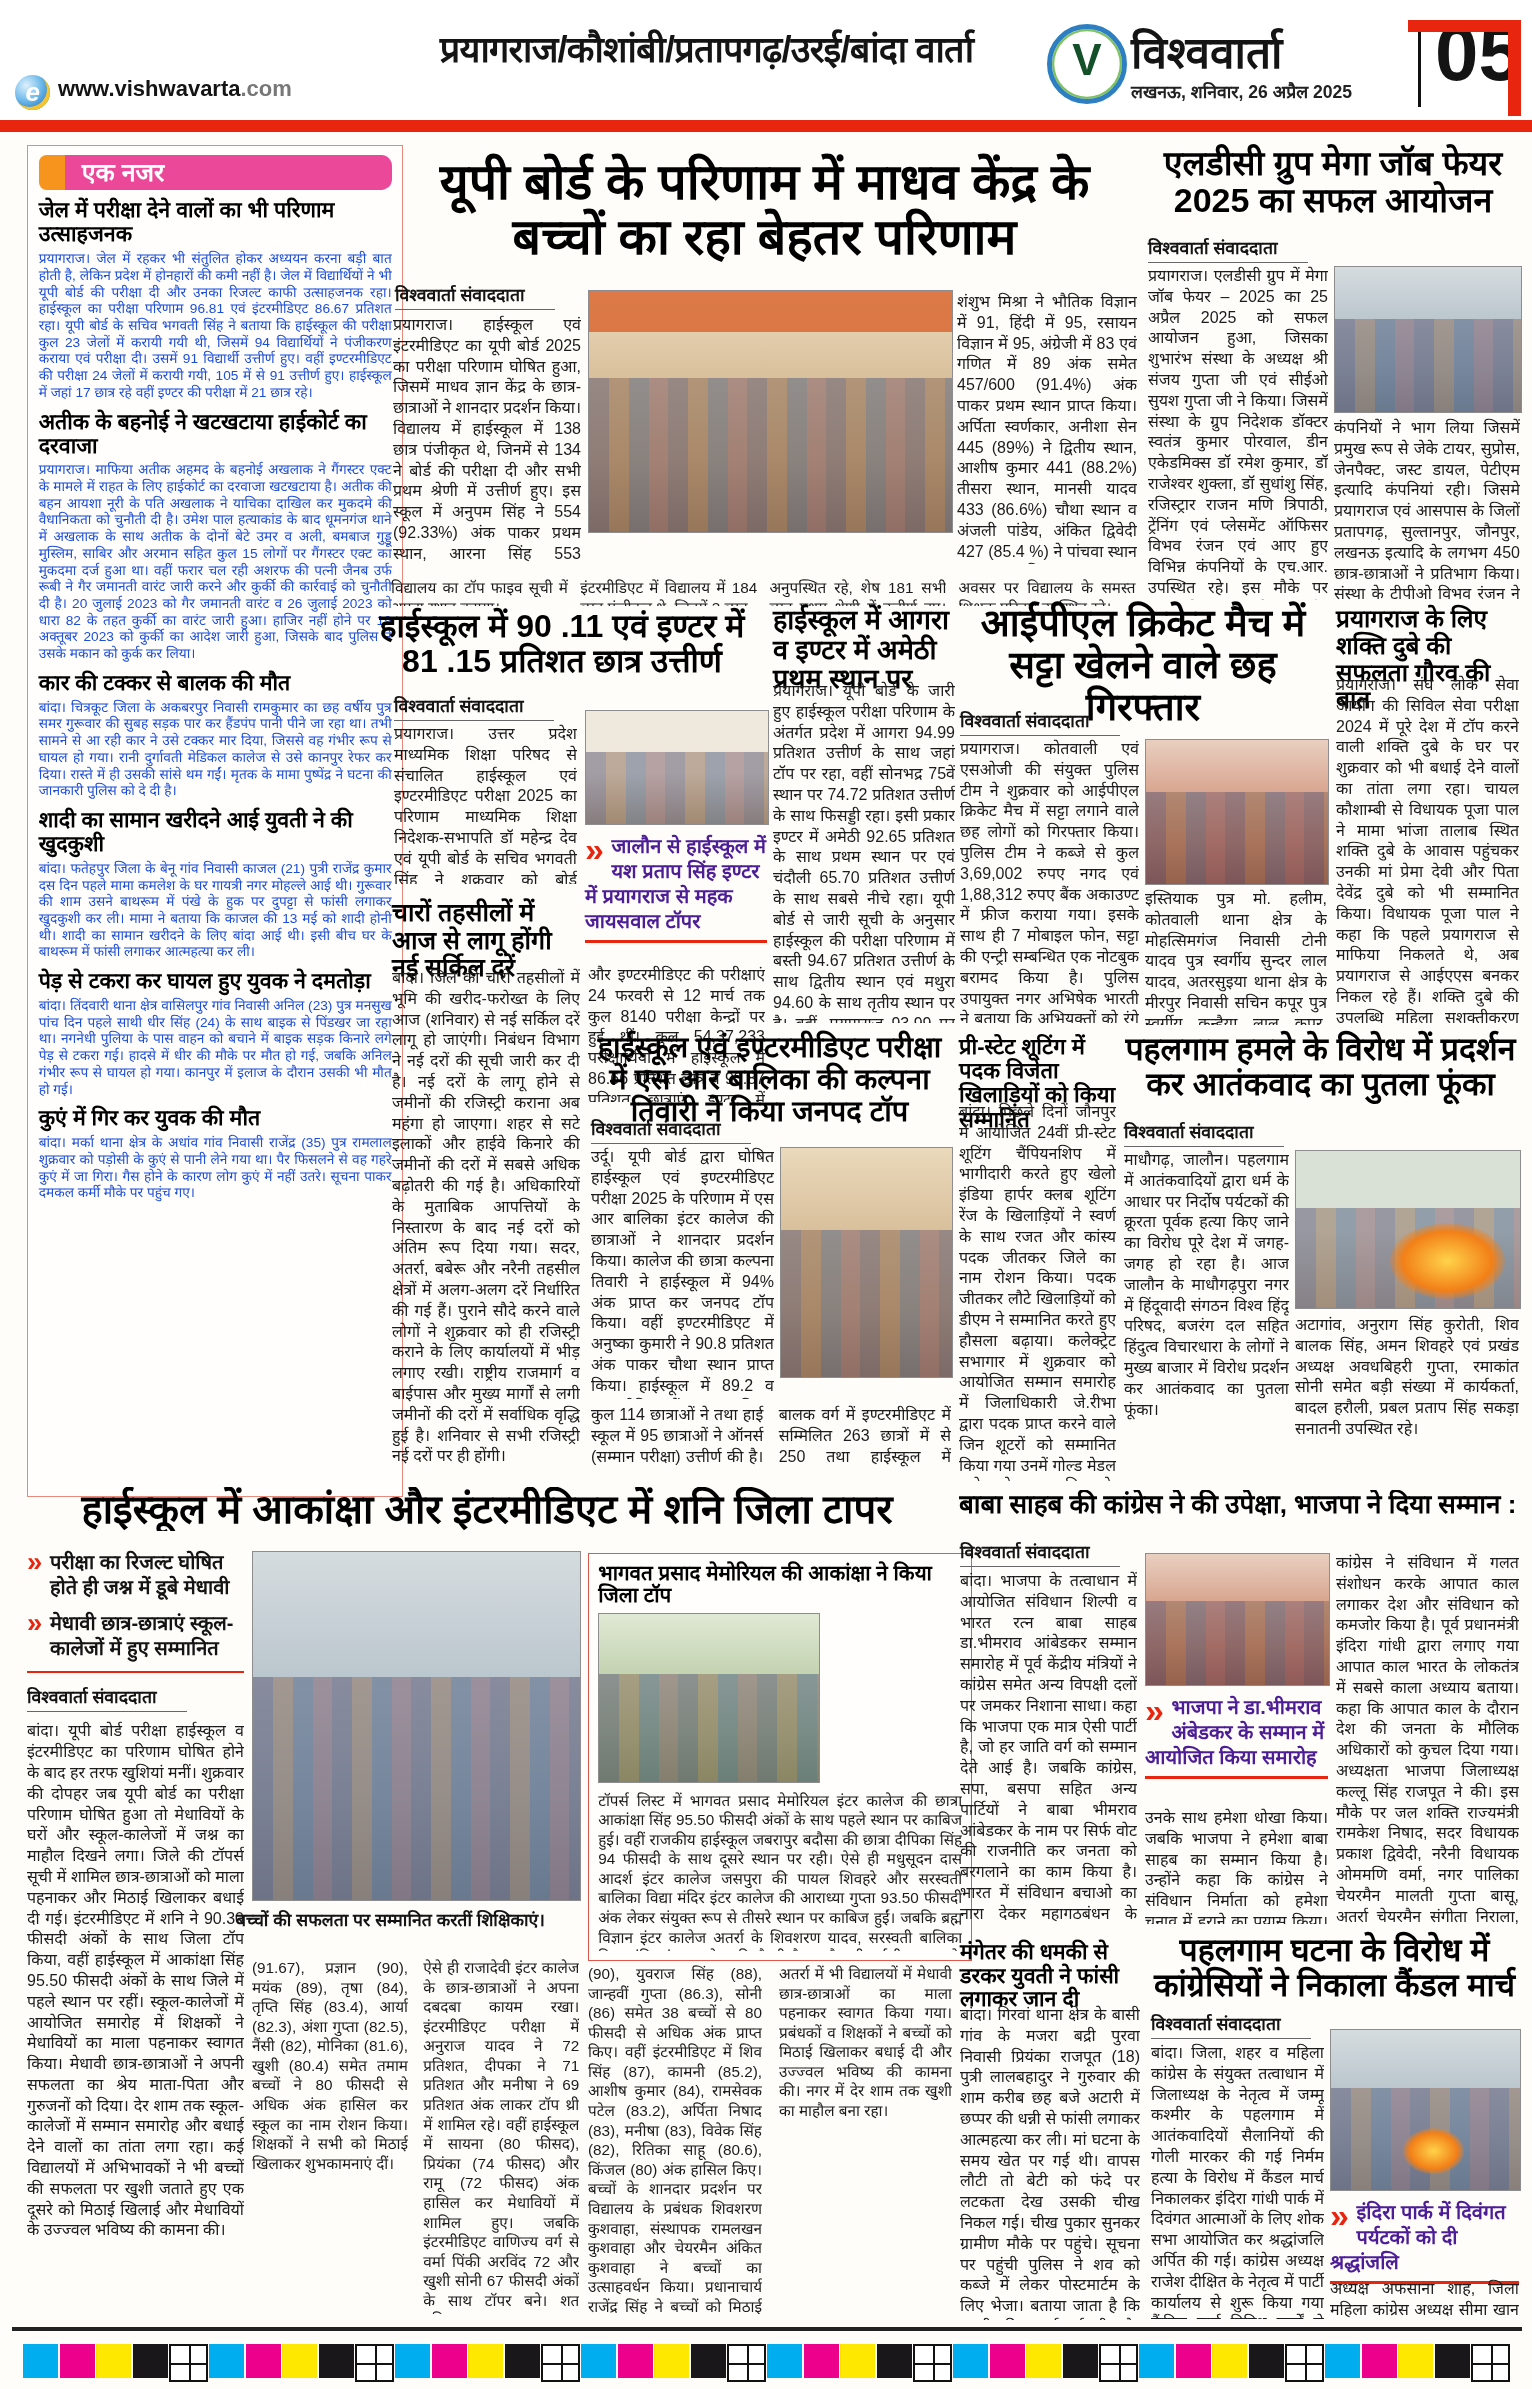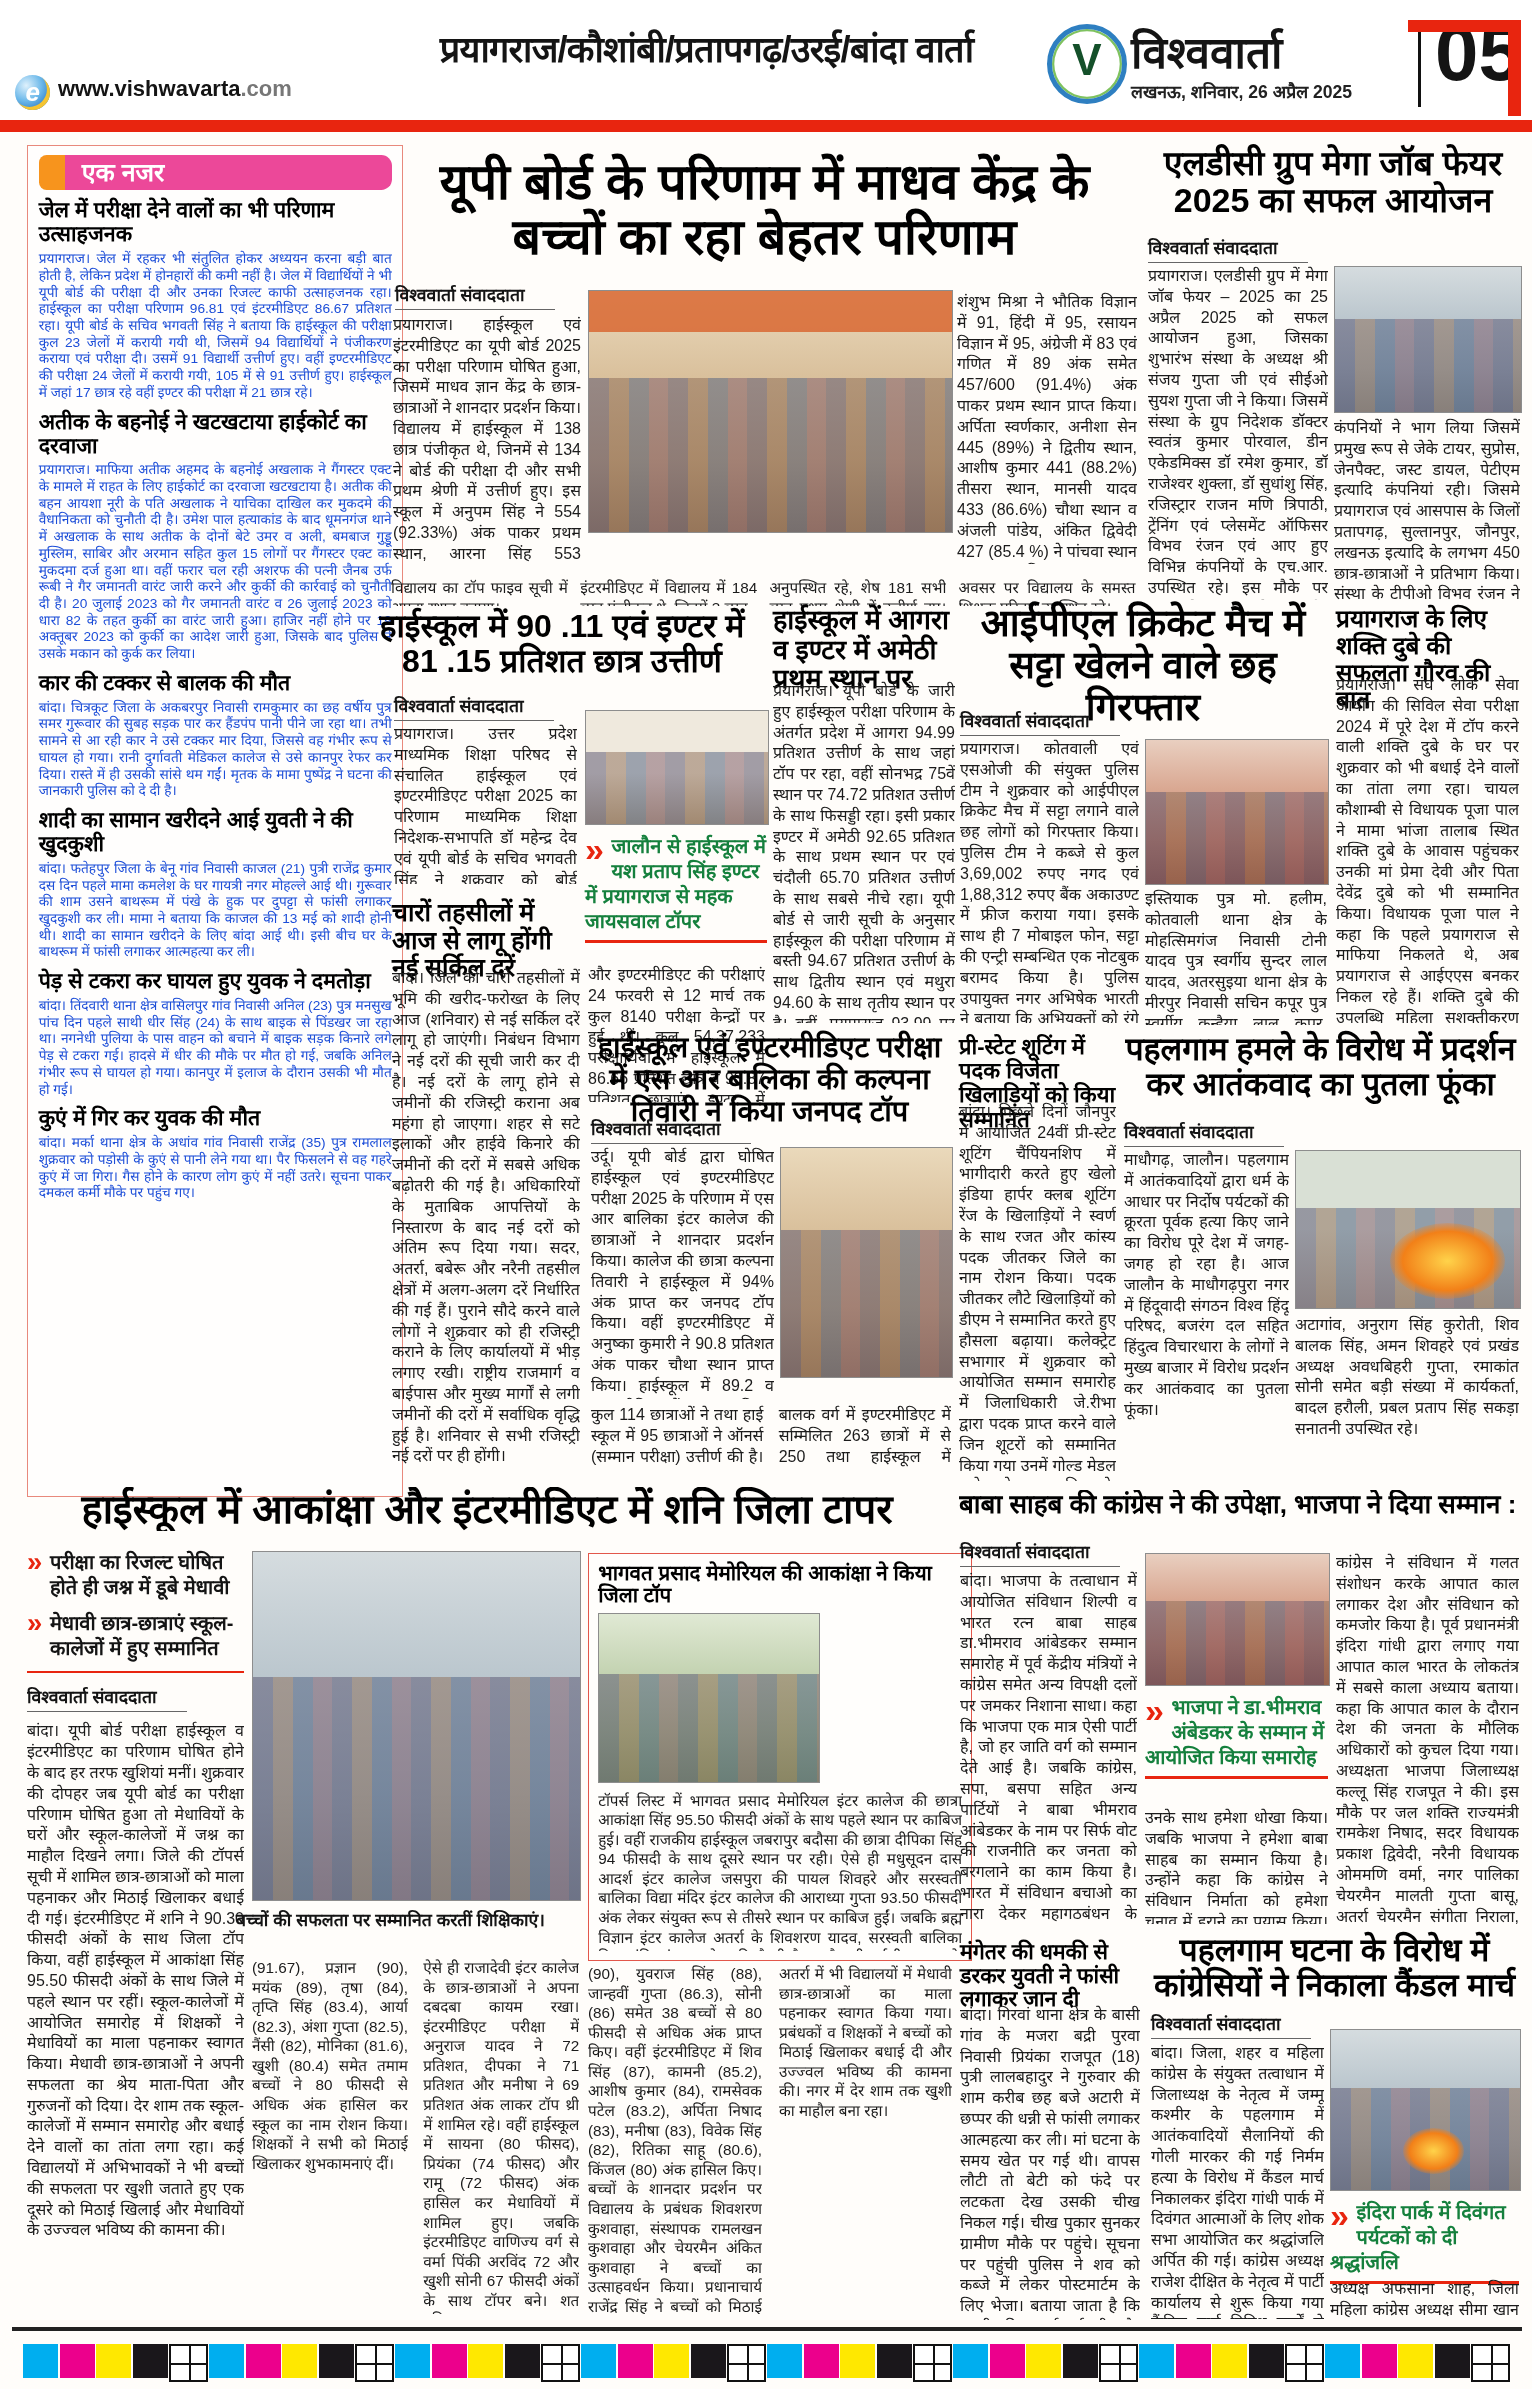--- a/index.html
+++ b/index.html
@@ -43,21 +43,21 @@
                background:radial-gradient(ellipse at center,#ffd34a,#f28018 55%,rgba(242,128,24,0) 75%);}
   .warm{background:linear-gradient(180deg,#ead9bb,#c9a87e 70%,#a3825f);}
   .cool{background:linear-gradient(180deg,#d5dcdf,#a2b2bd 70%,#86959f);}
   .green{background:linear-gradient(180deg,#e0e9d4,#a8bd90 70%,#8aa273);}
   .fire{background:linear-gradient(180deg,#d9e0d5 50%,#b9b1a0);}
   .hall{background:linear-gradient(180deg,#e9cfc0,#c97f62 70%,#a45a44);}
   .desk{background:linear-gradient(180deg,#efe9dd 55%,#b9a98e);}
   
   .pull{border-bottom:3.1px solid #e8250f;padding-bottom:6.1px;}
   .chev{color:#e8250f;font-size:34px;font-weight:bold;float:left;line-height:.9;margin-right:7.6px;}
-  .pq-text{font-size:20px;font-weight:bold;line-height:1.25;color:#15803d;}
+  .pq-text{font-size:20px;font-weight:bold;line-height:1.25;color:#4c1d95;}
   .bullet{display:flex;margin-bottom:10.7px;}
   .bullet .chev{font-size:27.5px;}
   .bullet .b-text{font-size:20px;font-weight:bold;line-height:1.25;}
   .red-rule{border-bottom:2.3px solid #e8250f;}
   .caption{font-size:17.6px;font-weight:bold;}
   .boxed{border:1.5px solid #e2574b;background:#fffefc;padding:7.6px 9.2px;}
   
   .pressbar{display:flex;justify-content:space-between;}
   .pgroup{display:flex;gap:1.5px;}
   .sw{width:35px;height:34px;}

